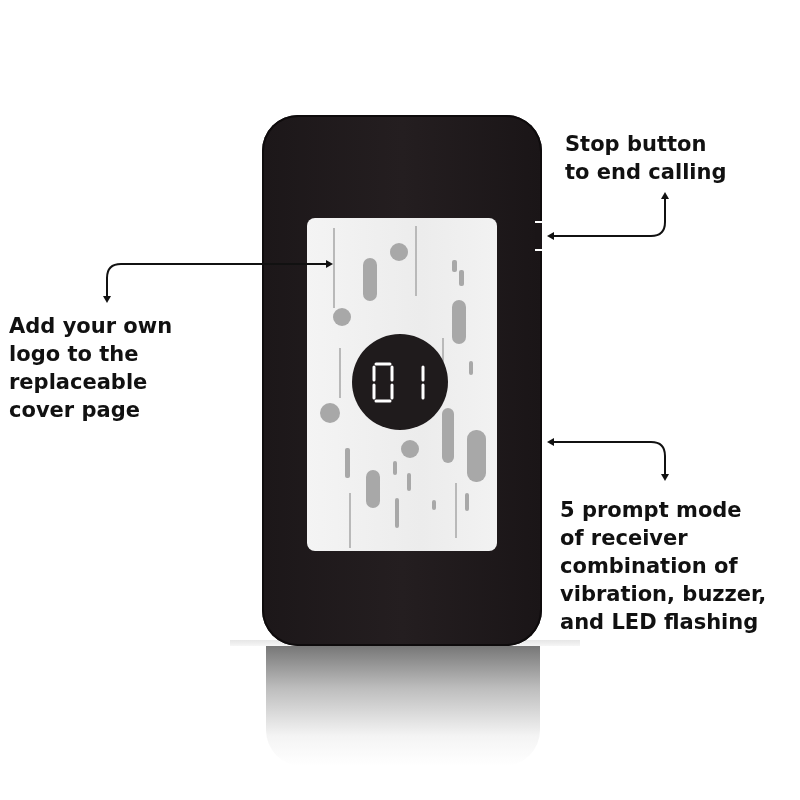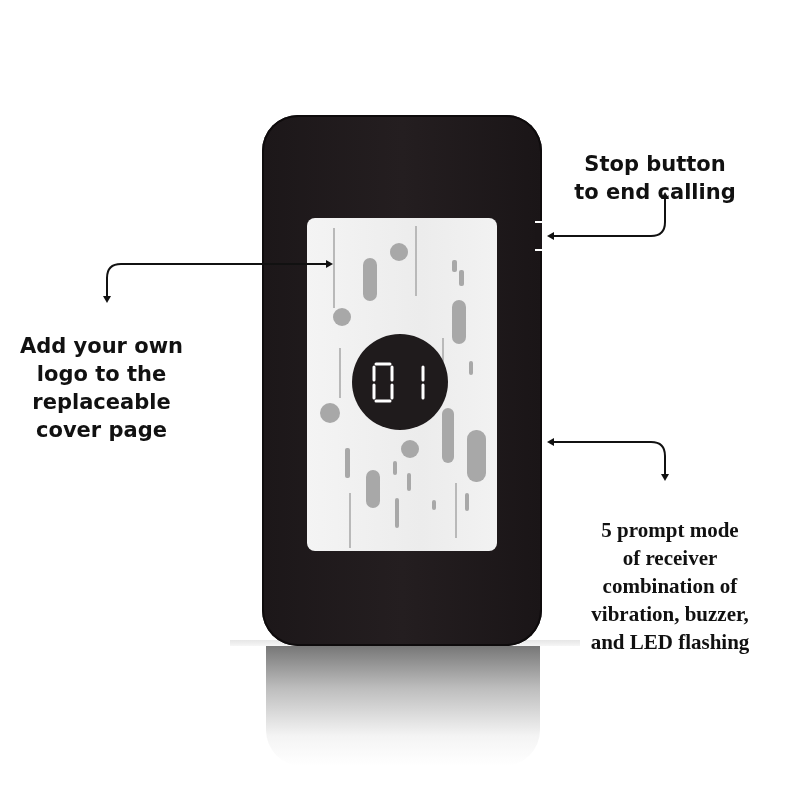--- a/index.html
+++ b/index.html
@@ -2,26 +2,26 @@
 <html><head>
 <meta charset="utf-8">
 <style>
   html, body { margin: 0; padding: 0; }
   body {
     width: 800px; height: 800px; position: relative; overflow: hidden;
     background: #ffffff;
     font-family: "DejaVu Sans", sans-serif;
   }
   .label {
-    position: absolute; text-align: center; font-weight: bold;
-    color: #111111; font-size: 21px; line-height: 28px; white-space: pre-line; margin-top: 20px;
+    position: absolute; font-weight: bold;
+    color: #111111; font-size: 21px; line-height: 28px; white-space: pre-line;
   }
   #lbl-stop { left: 565px; top: 130px; width: 180px; }
   #lbl-logo { left: 9px; top: 312px; width: 185px; }
-  #lbl-prompt { left: 560px; top: 496px; width: 220px; font-family: Liberation Serif, serif; }
+  #lbl-prompt { left: 560px; top: 496px; width: 220px; }
 
   .device {
     position: absolute; left: 262px; top: 115px; width: 280px; height: 531px;
     border-radius: 36px; background: linear-gradient(90deg,#1c1719 0%, #241e20 50%, #1a1517 100%);
     box-shadow: inset 0 0 0 2px #0e0b0c;
   }
   .stop-btn {
     position: absolute; left: 535px; top: 221px; width: 7px; height: 26px;
     background: #1a1517; border-top: 2px solid #fff; border-bottom: 2px solid #fff;
   }

